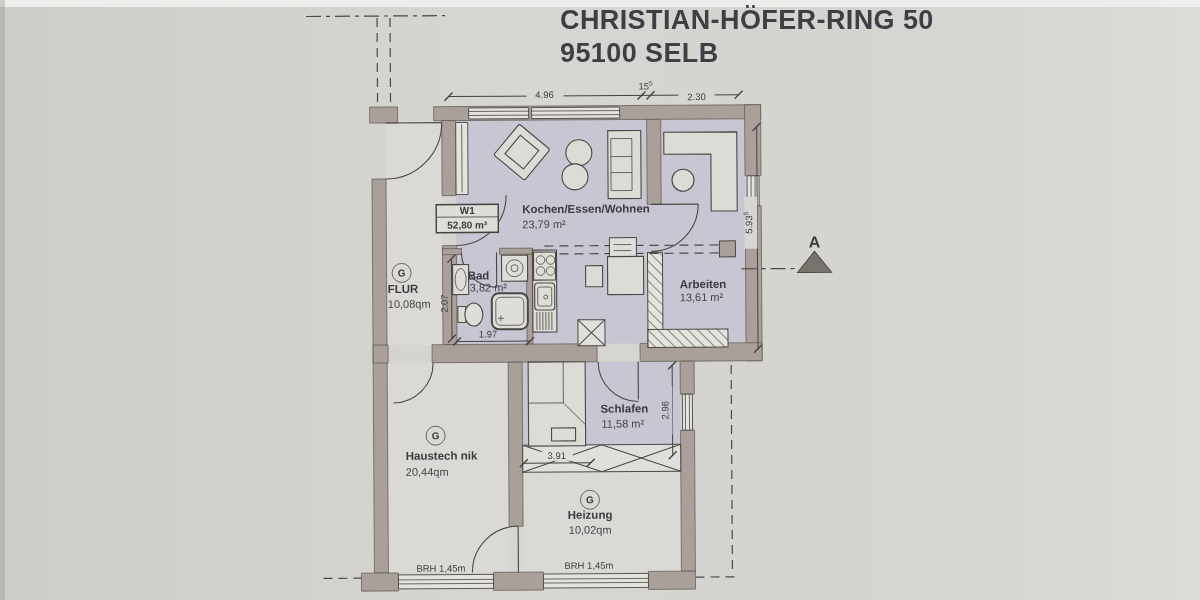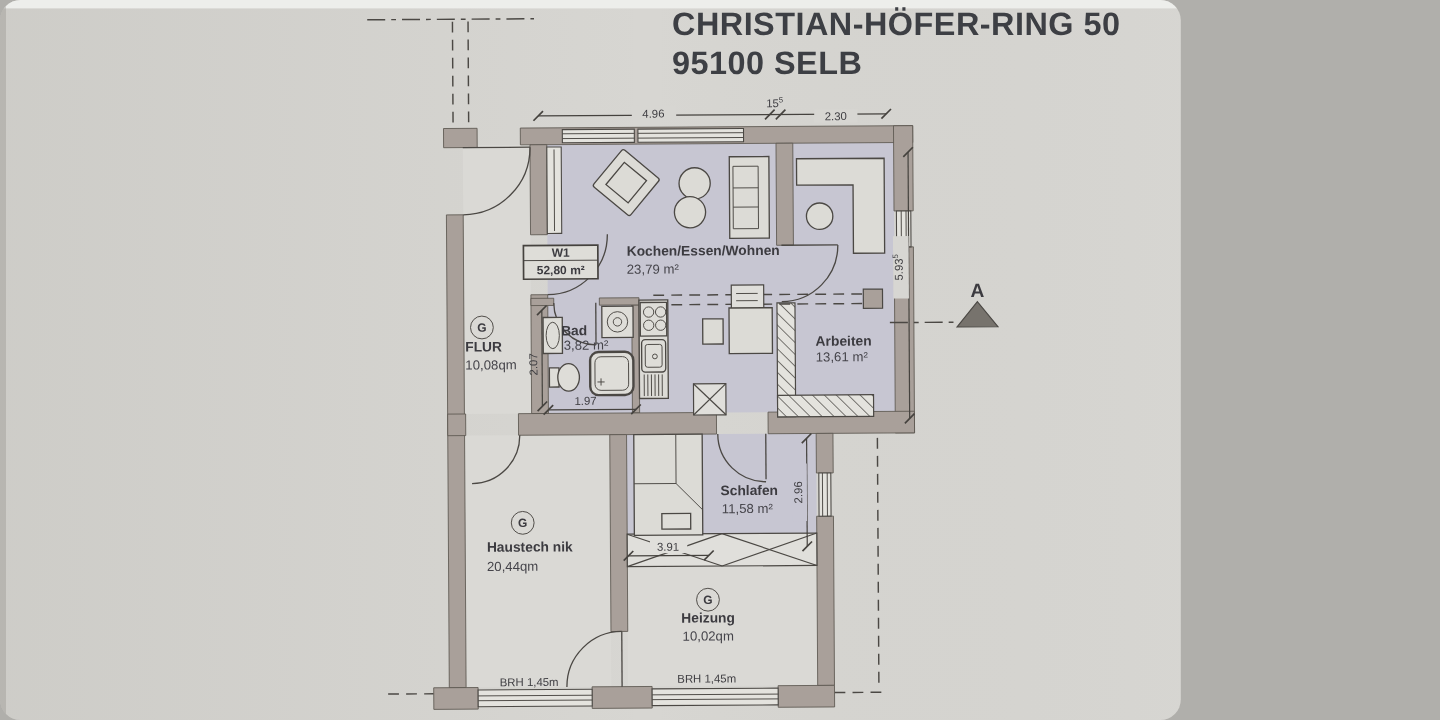--- a/index.html
+++ b/index.html
@@ -1,17 +1,17 @@
 <!DOCTYPE html>
 <html><head>
 <meta charset="utf-8">
 <style>
   html,body{margin:0;padding:0;background:#b0afab;}
-  .stage{width:984px;height:600px;position:relative;overflow:hidden;
-         font-family:"Liberation Sans",sans-serif;border-radius:17px;}
+  .stage{width:1200px;height:600px;position:relative;overflow:hidden;
+         font-family:"Liberation Sans",sans-serif;}
   svg{display:block;}
   .wall{fill:#a9a09a;stroke:#5a564f;stroke-width:.7;}
   .win{fill:#e4e3de;stroke:#4b4844;stroke-width:.9;}
   .furn{fill:#dcdbd6;stroke:#4b4844;stroke-width:1.1;}
   .fix{fill:#deddd8;stroke:#4b4844;stroke-width:1.1;}
   .ln{stroke:#4b4844;stroke-width:1.1;fill:none;}
   .thin{stroke:#4b4844;stroke-width:.8;fill:none;}
   .arc{stroke:#4b4844;stroke-width:1.1;fill:none;}
   .dash{stroke:#4b4844;stroke-width:1.2;fill:none;stroke-dasharray:9 6;}
   .dashdot{stroke:#4b4844;stroke-width:1.2;fill:none;stroke-dasharray:15 5 4 5;}

